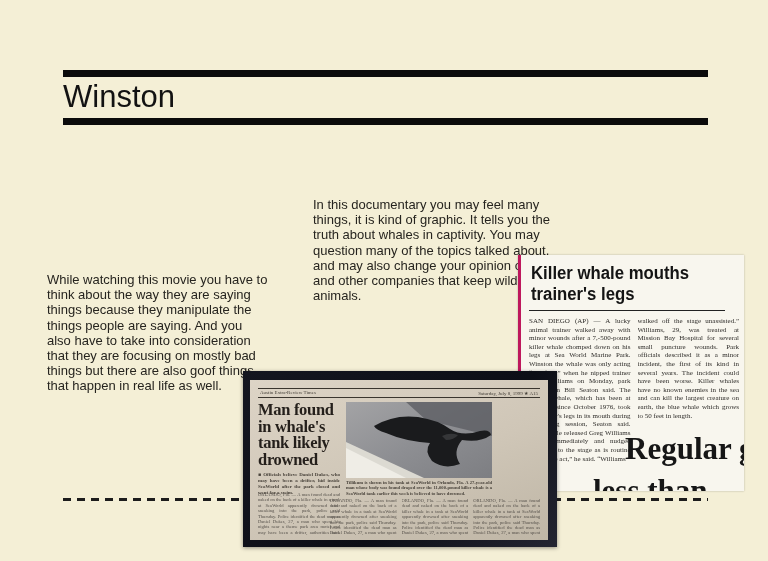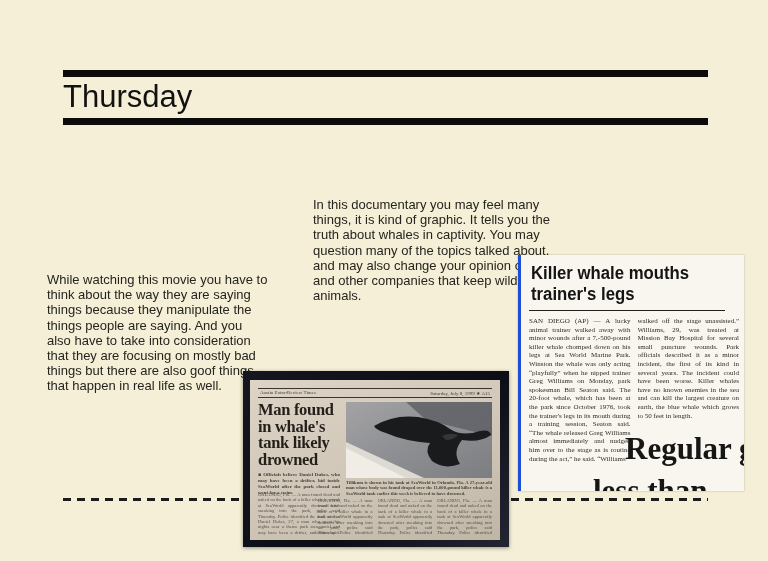--- a/index.html
+++ b/index.html
@@ -18,35 +18,35 @@
   .para1{left:66px;top:147px;width:206px;}
   .para2{left:313px;top:149px;width:252px;margin-top:48px;}
   .para3{left:47px;top:272px;width:222px;}
 
   
   .dashed-line{position:absolute;left:63px;top:498px;width:645px;height:3px;
     background:repeating-linear-gradient(90deg,#1c1c1c 0 8px,transparent 8px 14px);}
 
   
   .clip-right{position:absolute;left:518px;top:255px;width:223px;height:236px;
-    background:#f8f6ee;border-left:3px solid #1d4ed8;box-shadow:0 0 2px rgba(0,0,0,.25);overflow:hidden;}
+    background:#f8f6ee;border-left:3px solid #be185d;box-shadow:0 0 2px rgba(0,0,0,.25);overflow:hidden;}
   .cr-headline{position:absolute;left:10px;top:8px;width:205px;color:#141414;
     font-weight:bold;font-size:18px;line-height:21px;transform:scaleX(.93);transform-origin:left top;}
   .cr-rule{position:absolute;left:8px;top:55px;width:196px;height:1px;background:#222;}
   .cr-cols{position:absolute;left:8px;top:62px;width:210px;display:flex;gap:7px;}
   .cr-col{width:102px;font-family:"Liberation Serif",serif;font-size:7px;line-height:8.6px;
     color:#2e2c29;text-align:justify;filter:blur(.2px);}
   .cr-col.second{height:118px;overflow:hidden;}
   .cr-big1{position:absolute;left:104px;top:176px;font-family:"Liberation Serif",serif;
     font-weight:bold;font-size:31px;color:#161616;white-space:nowrap;}
   .cr-big2{position:absolute;left:72px;top:218px;font-family:"Liberation Serif",serif;
     font-weight:bold;font-size:31px;color:#161616;white-space:nowrap;}
 
   
-  .clip-left{position:absolute;left:243px;top:371px;width:266px;height:176px;
+  .clip-left{position:absolute;left:243px;top:371px;width:314px;height:176px;
     background:linear-gradient(135deg,#141620,#0c0e16 60%,#232532);box-shadow:0 1px 4px rgba(0,0,0,.4);}
   .cl-paper{position:absolute;left:7px;top:9px;right:9px;bottom:7px;
     background:linear-gradient(160deg,#ddd4c6,#cfc6b7 55%,#bfb6a6);overflow:hidden;}
   .cl-masthead{position:absolute;left:8px;top:8px;right:8px;border-top:1px solid #3a352e;
     border-bottom:1px solid #3a352e;display:flex;justify-content:space-between;
     font-family:"Liberation Serif",serif;font-size:5px;color:#46413a;padding:1px 2px;filter:blur(.3px);}
   .cl-headline{position:absolute;left:8px;top:22px;width:86px;
     font-family:"Liberation Serif",serif;font-weight:bold;font-size:16.5px;line-height:16.5px;
     color:#241f1b;letter-spacing:-.3px;}
   .cl-deck{position:absolute;left:8px;top:92px;width:82px;font-family:"Liberation Serif",serif;
@@ -63,21 +63,21 @@
   .cl-cols .cl-col{flex:1;height:38px;overflow:hidden;font-family:"Liberation Serif",serif;
     font-size:4.6px;line-height:5.4px;color:#55504a;filter:blur(.35px);text-align:justify;}
   .cl-cols .cl-col.first{visibility:hidden;} 
 </style>
 </head>
 <body>
 
 <div class="slide">
 
   <div class="bar top"></div>
-  <div class="slide-title">Thursday</div>
+  <div class="slide-title">Winston</div>
   <div class="bar bottom"></div>
 
   <div class="para para2">In this documentary you may feel many things, it is kind of graphic. It tells you the truth about whales in captivity. You may question many of the topics talked about, and may also change your opinion on zoos and other companies that keep wild animals.</div>
   <div class="para para3">While watching this movie you have to think about the way they are saying things because they manipulate the things people are saying. And you also have to take into consideration that they are focusing on mostly bad things but there are also goof things that happen in real life as well.</div>
 
   <div class="dashed-line"></div>
 
   <div class="clip-right">
     <div class="cr-headline">Killer whale mouths trainer's legs</div>
     <div class="cr-rule"></div>

